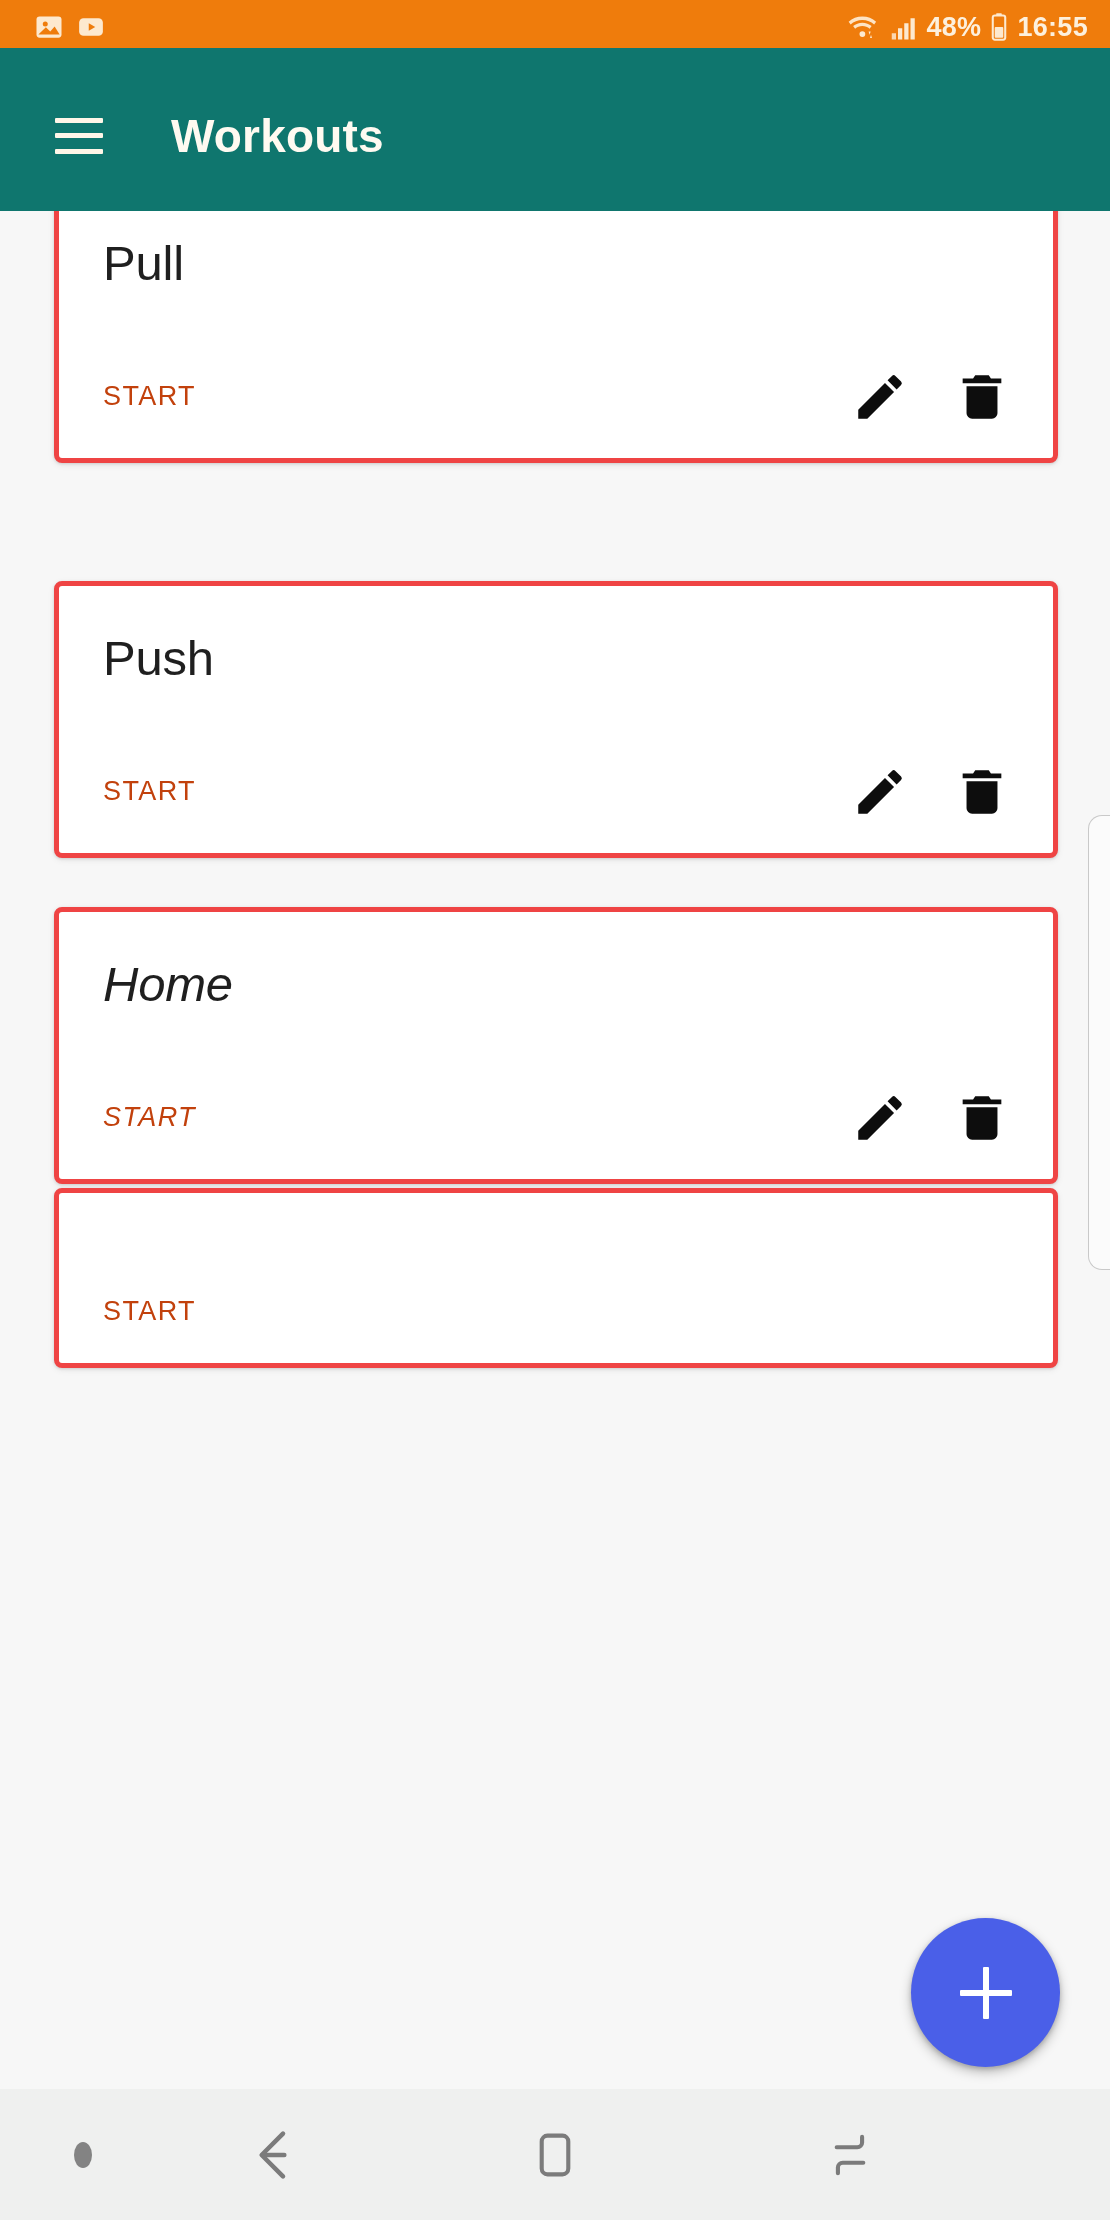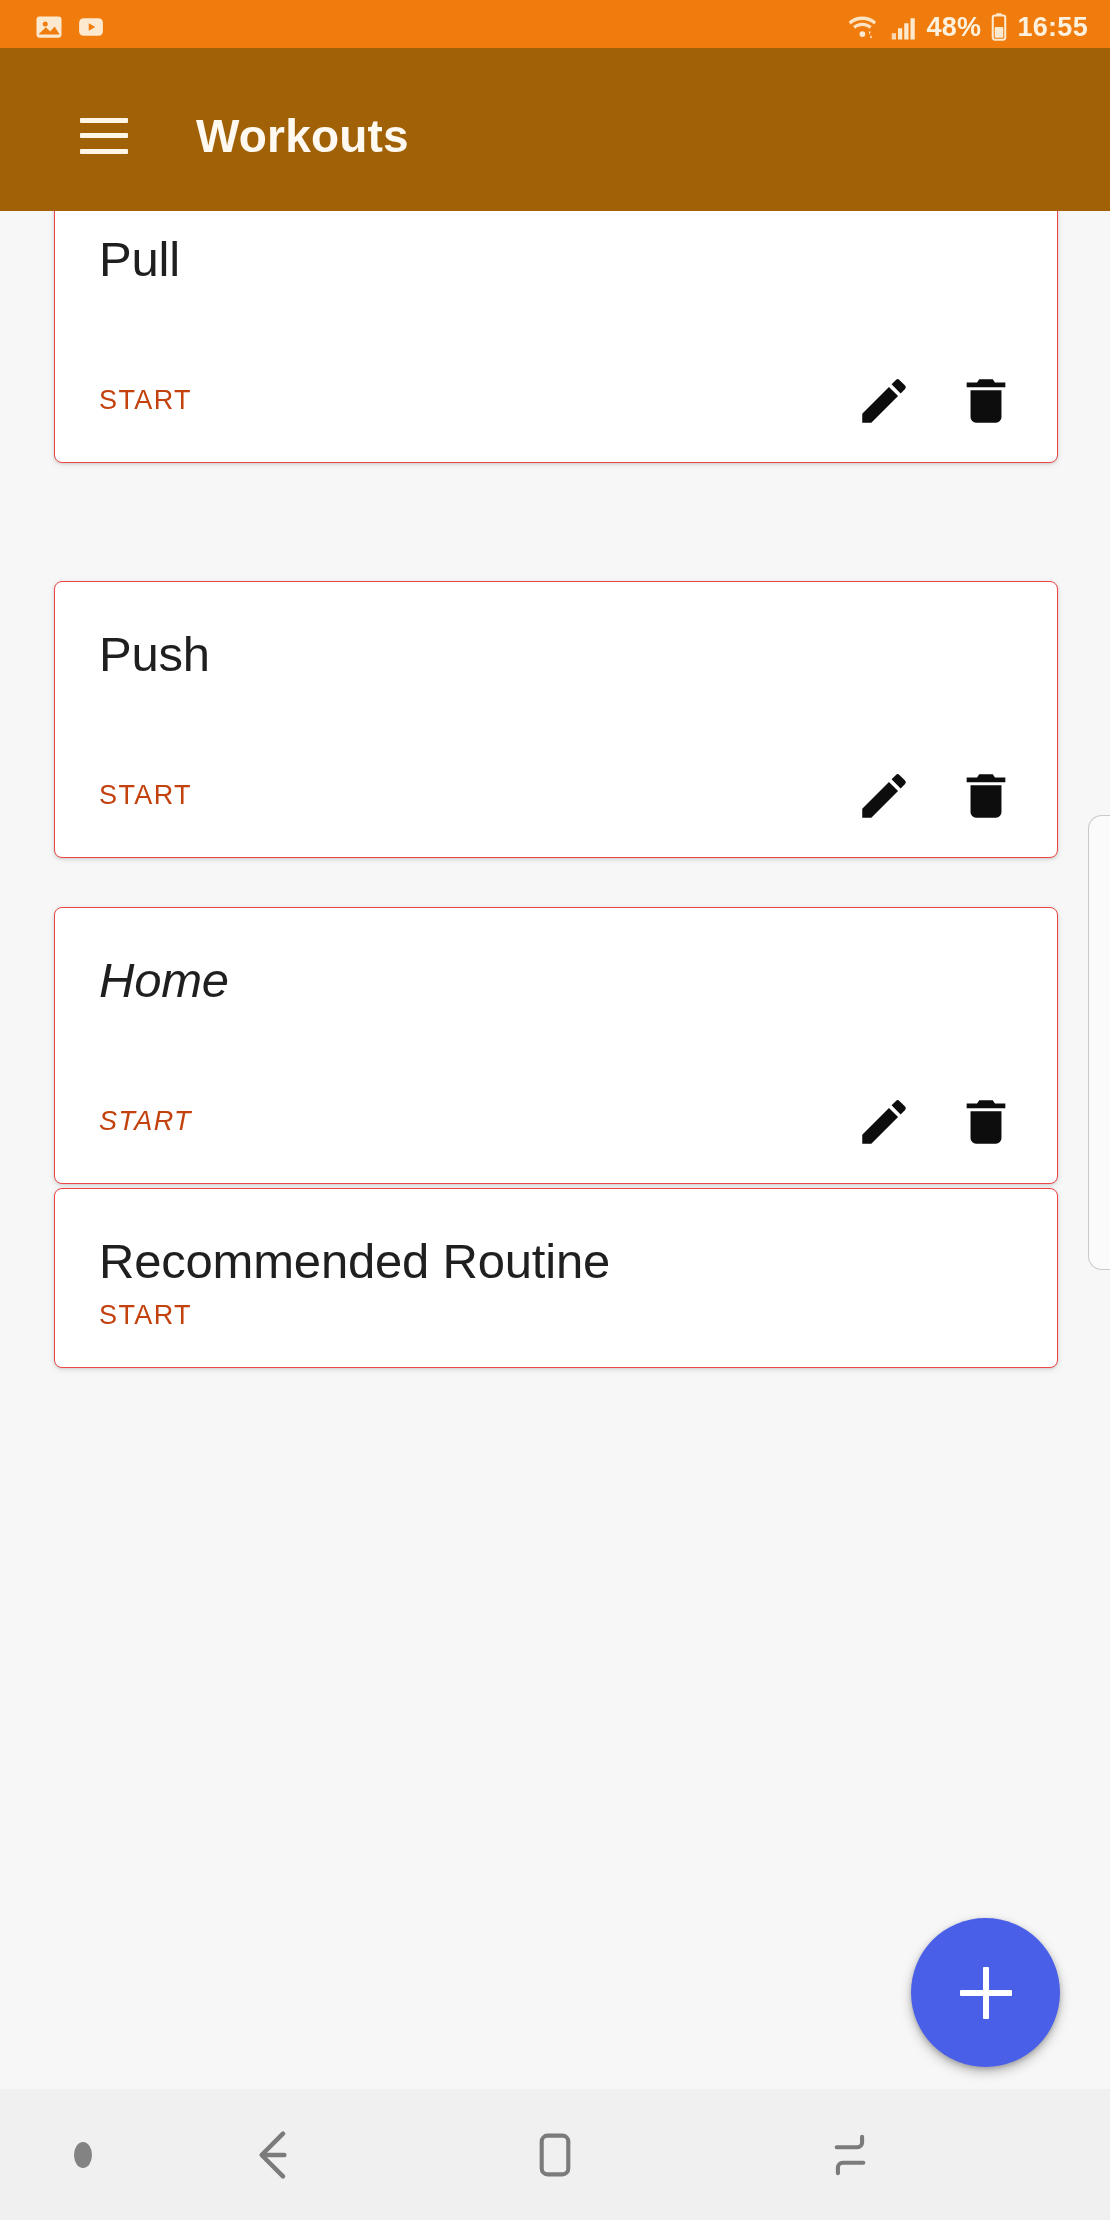--- a/index.html
+++ b/index.html
@@ -18,40 +18,40 @@
   }
   .sb-left { display:flex; align-items:center; gap:12px; }
   .sb-right { margin-left:auto; display:flex; align-items:center; gap:8px; }
   .sb-text { font-size:27px; font-weight:700; color:#fdf0dd; letter-spacing:0.3px;
              font-family:"Liberation Sans", sans-serif; line-height:1; }
   .sb-icon { display:block; }
 
   
   .appbar {
     position:absolute; top:48px; left:0; width:1110px; height:175px;
-    background:#a16207; display:flex; align-items:center; padding-left:80px;
+    background:#0f766e; display:flex; align-items:center; padding-left:55px;
   }
   .hamburger { width:48px; height:36px; display:flex; flex-direction:column;
                justify-content:space-between; cursor:pointer; }
   .hamburger span { display:block; height:5px; width:48px; background:#fff6e8; border-radius:1px; }
   .appbar-title {
     margin-left:68px; font-size:46px; font-weight:700; color:#fffaf1;
     letter-spacing:0.2px; line-height:1;
   }
 
   
   .content {
     position:absolute; top:211px; left:0; width:1110px; height:1878px;
     background:#f7f7f7; overflow:hidden;
   }
   .card {
     position:absolute; left:54px; width:1004px;
     background:#ffffff; border-radius:8px;
     box-shadow:0 1px 3px rgba(0,0,0,0.13), 0 2px 7px rgba(0,0,0,0.07);
-    border:1px solid #ef4444;
+    border:5px solid #ef4444;
   }
   .card-title {
     position:absolute; left:44px; top:48px;
     font-size:49px; font-weight:400; color:#1f1f1f;
     letter-spacing:-0.2px; line-height:1;
   }
   .card-start {
     position:absolute; left:44px; bottom:48px;
     font-size:27px; font-weight:500; color:#c2410c;
     letter-spacing:1.4px; line-height:1; cursor:pointer;
@@ -202,21 +202,20 @@
         <div class="icon-btn">
           <svg width="58" height="58" viewBox="0 0 24 24">
             <path d="M9.2 3h5.6l.9 1.3H20v2H4v-2h4.3L9.2 3Z" fill="#0d0d0d"></path>
             <path d="M5.6 7.6h12.8v11.1A2.3 2.3 0 0 1 16.1 21H7.9a2.3 2.3 0 0 1-2.3-2.3V7.6Z" fill="#0d0d0d"></path>
           </svg>
         </div>
       </div>
     </div>
 
     <div class="card" style="top:977px; height:180px;">
-      <div class="card-title">Recommended Routine</div>
       <div class="card-start" style="bottom:38px;">START</div>
     </div>
 
   </div>
 
   <div class="edge-handle"></div>
 
   <div class="fab">
     <div class="fab-plus"></div>
   </div>

